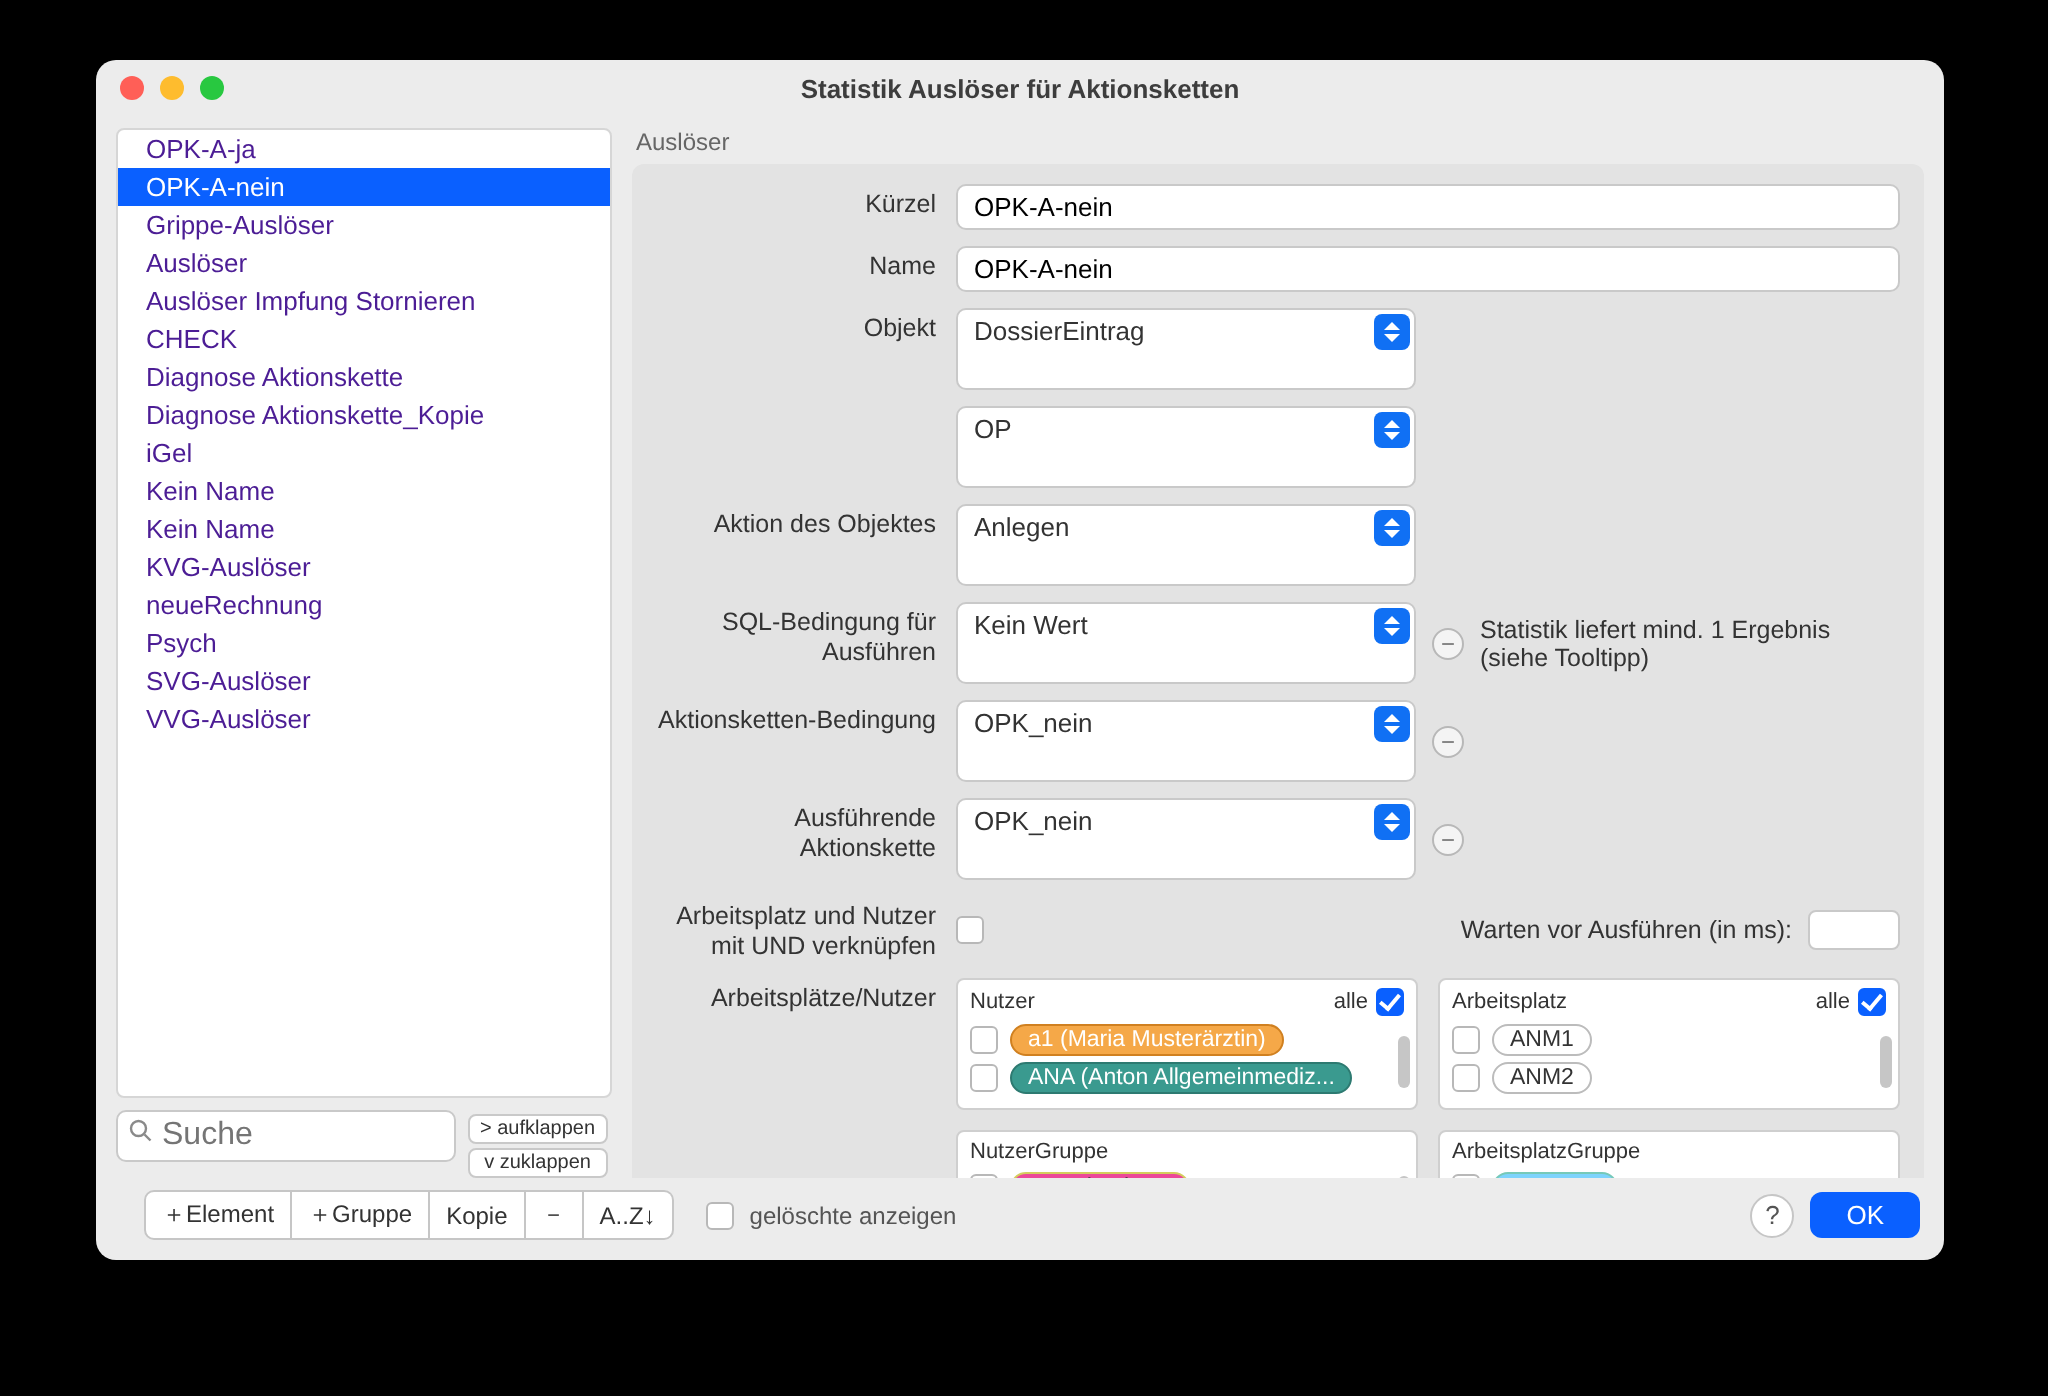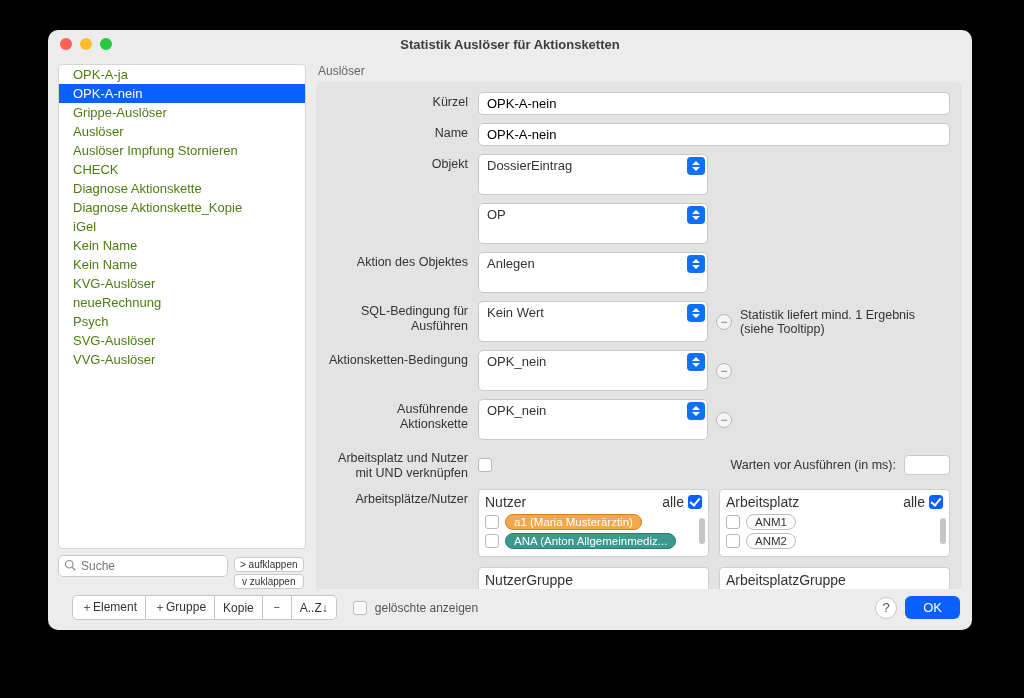--- a/index.html
+++ b/index.html
@@ -11,26 +11,26 @@
   }
   .titlebar { height: 28px; display: flex; align-items: center; position: relative; }
   .traffic { position: absolute; left: 12px; top: 8px; display: flex; gap: 8px; }
   .tl { width: 12px; height: 12px; border-radius: 50%; }
   .tl.r { background:#ff5f57;} .tl.y{background:#febc2e;} .tl.g{background:#28c840;}
   .title { width:100%; text-align:center; font-size:13px; font-weight:600; color:#3d3d3d; }
 
   .content { flex:1; display:flex; padding: 6px 10px 0 10px; gap:10px; overflow:hidden; }
   .sidebar { width: 248px; display:flex; flex-direction:column; }
   .list { flex:1; background:#fff; border:1px solid #d6d6d6; border-radius:4px; overflow:auto; font-size:13px;}
-  .list .item { padding:2px 14px; color:#4d7c0f; white-space:nowrap; cursor:default;}
+  .list .item { padding:2px 14px; color:#4c1d95; white-space:nowrap; cursor:default;}
   .list .item.selected { background:#0a60ff; color:#fff;}
   .sidebtns { display:flex; justify-content:flex-end; gap:2px; margin-top:4px;}
   .mini { background:#fff; border:1px solid #c9c9c9; border-radius:4px; font-size:10px; padding:1px 5px; color:#333; }
   .search { position:relative; margin-top:2px;}
-  .search input { width:170px; border:1px solid #c9c9c9; border-radius:5px; padding:3px 6px 3px 22px; font-size:12px; color:#333; background:#fff;}
+  .search input { width:170px; border:1px solid #c9c9c9; border-radius:5px; padding:3px 6px 3px 22px; font-size:16px; color:#333; background:#fff;}
   .search .mag { position:absolute; left:6px; top:4px; color:#8a8a8a; font-size:12px;}
 
   .form { flex:1; display:flex; flex-direction:column; font-size:13px; color:#333;}
   .section-label { font-size:12px; color:#666; margin:0 0 4px 2px;}
   .panel { flex:1; background:#e3e3e3; border-radius:6px; padding:10px 12px 8px 12px; display:grid;
            grid-template-columns: 140px 1fr; column-gap:10px; row-gap:8px; align-content:start;}
   .lbl { text-align:right; color:#333; padding-top:3px; font-size:12.5px;}
   .field input[type=text]{ width:100%; border:1px solid #c9c9c9; border-radius:5px; padding:3px 8px; font-size:13px; background:#fff;}
   .select { position:relative; background:#fff; border:1px solid #c9c9c9; border-radius:5px; padding:3px 26px 21px 8px; font-size:13px;}
   .select .arrow { position:absolute; right:2px; top:2px; width:18px; height:18px; background:#1070f4; border-radius:4px;}
@@ -39,21 +39,21 @@
   .row { display:flex; gap:8px; align-items:center;}
   .minus { width:16px; height:16px; border:1px solid #b8b8b8; border-radius:50%; display:flex; align-items:center; justify-content:center; color:#777; font-size:12px; line-height:1; background:#f4f4f4;}
   .note { font-size:12.5px; color:#333; flex:1;}
   .cb { width:14px; height:14px; border:1px solid #b8b8b8; border-radius:3px; background:#fff; display:inline-block;}
   .cb.checked { background:#0a60ff; border-color:#0a60ff; position:relative;}
   .cb.checked::after { content:""; position:absolute; left:3px; top:0px; width:4px; height:8px; border:solid #fff; border-width:0 2px 2px 0; transform:rotate(40deg);}
   .smallnum { width:46px; border:1px solid #c9c9c9; border-radius:4px; background:#fff; height:20px;}
 
   .assign { display:grid; grid-template-columns: 1fr 1fr; gap:10px;}
   .abox { background:#fff; border:1px solid #cfcfcf; border-radius:4px; padding:4px 6px;}
-  .abox-head { display:flex; justify-content:space-between; align-items:center; font-size:14px; margin-bottom:4px;}
+  .abox-head { display:flex; justify-content:space-between; align-items:center; font-size:11px; margin-bottom:4px;}
   .pillrow { display:flex; align-items:center; gap:6px; margin:3px 0;}
   .pill { border-radius:10px; padding:1px 8px; font-size:11.5px; border:1px solid; color:#3a3a00;}
   .scroll-thumb { width:6px; background:#c6c6c6; border-radius:3px;}
 
   .footer { display:flex; align-items:center; padding:6px 12px 10px 24px; gap:8px;}
   .toolbar { display:flex; gap:0;}
   .toolbar .btn { background:#fff; border:1px solid #c6c6c6; padding:3px 8px; font-size:12px; color:#333;}
   .toolbar .btn:first-child{border-radius:5px 0 0 5px;}
   .toolbar .btn + .btn { border-left:none;}
   .toolbar .btn:last-child{border-radius:0 5px 5px 0;}

